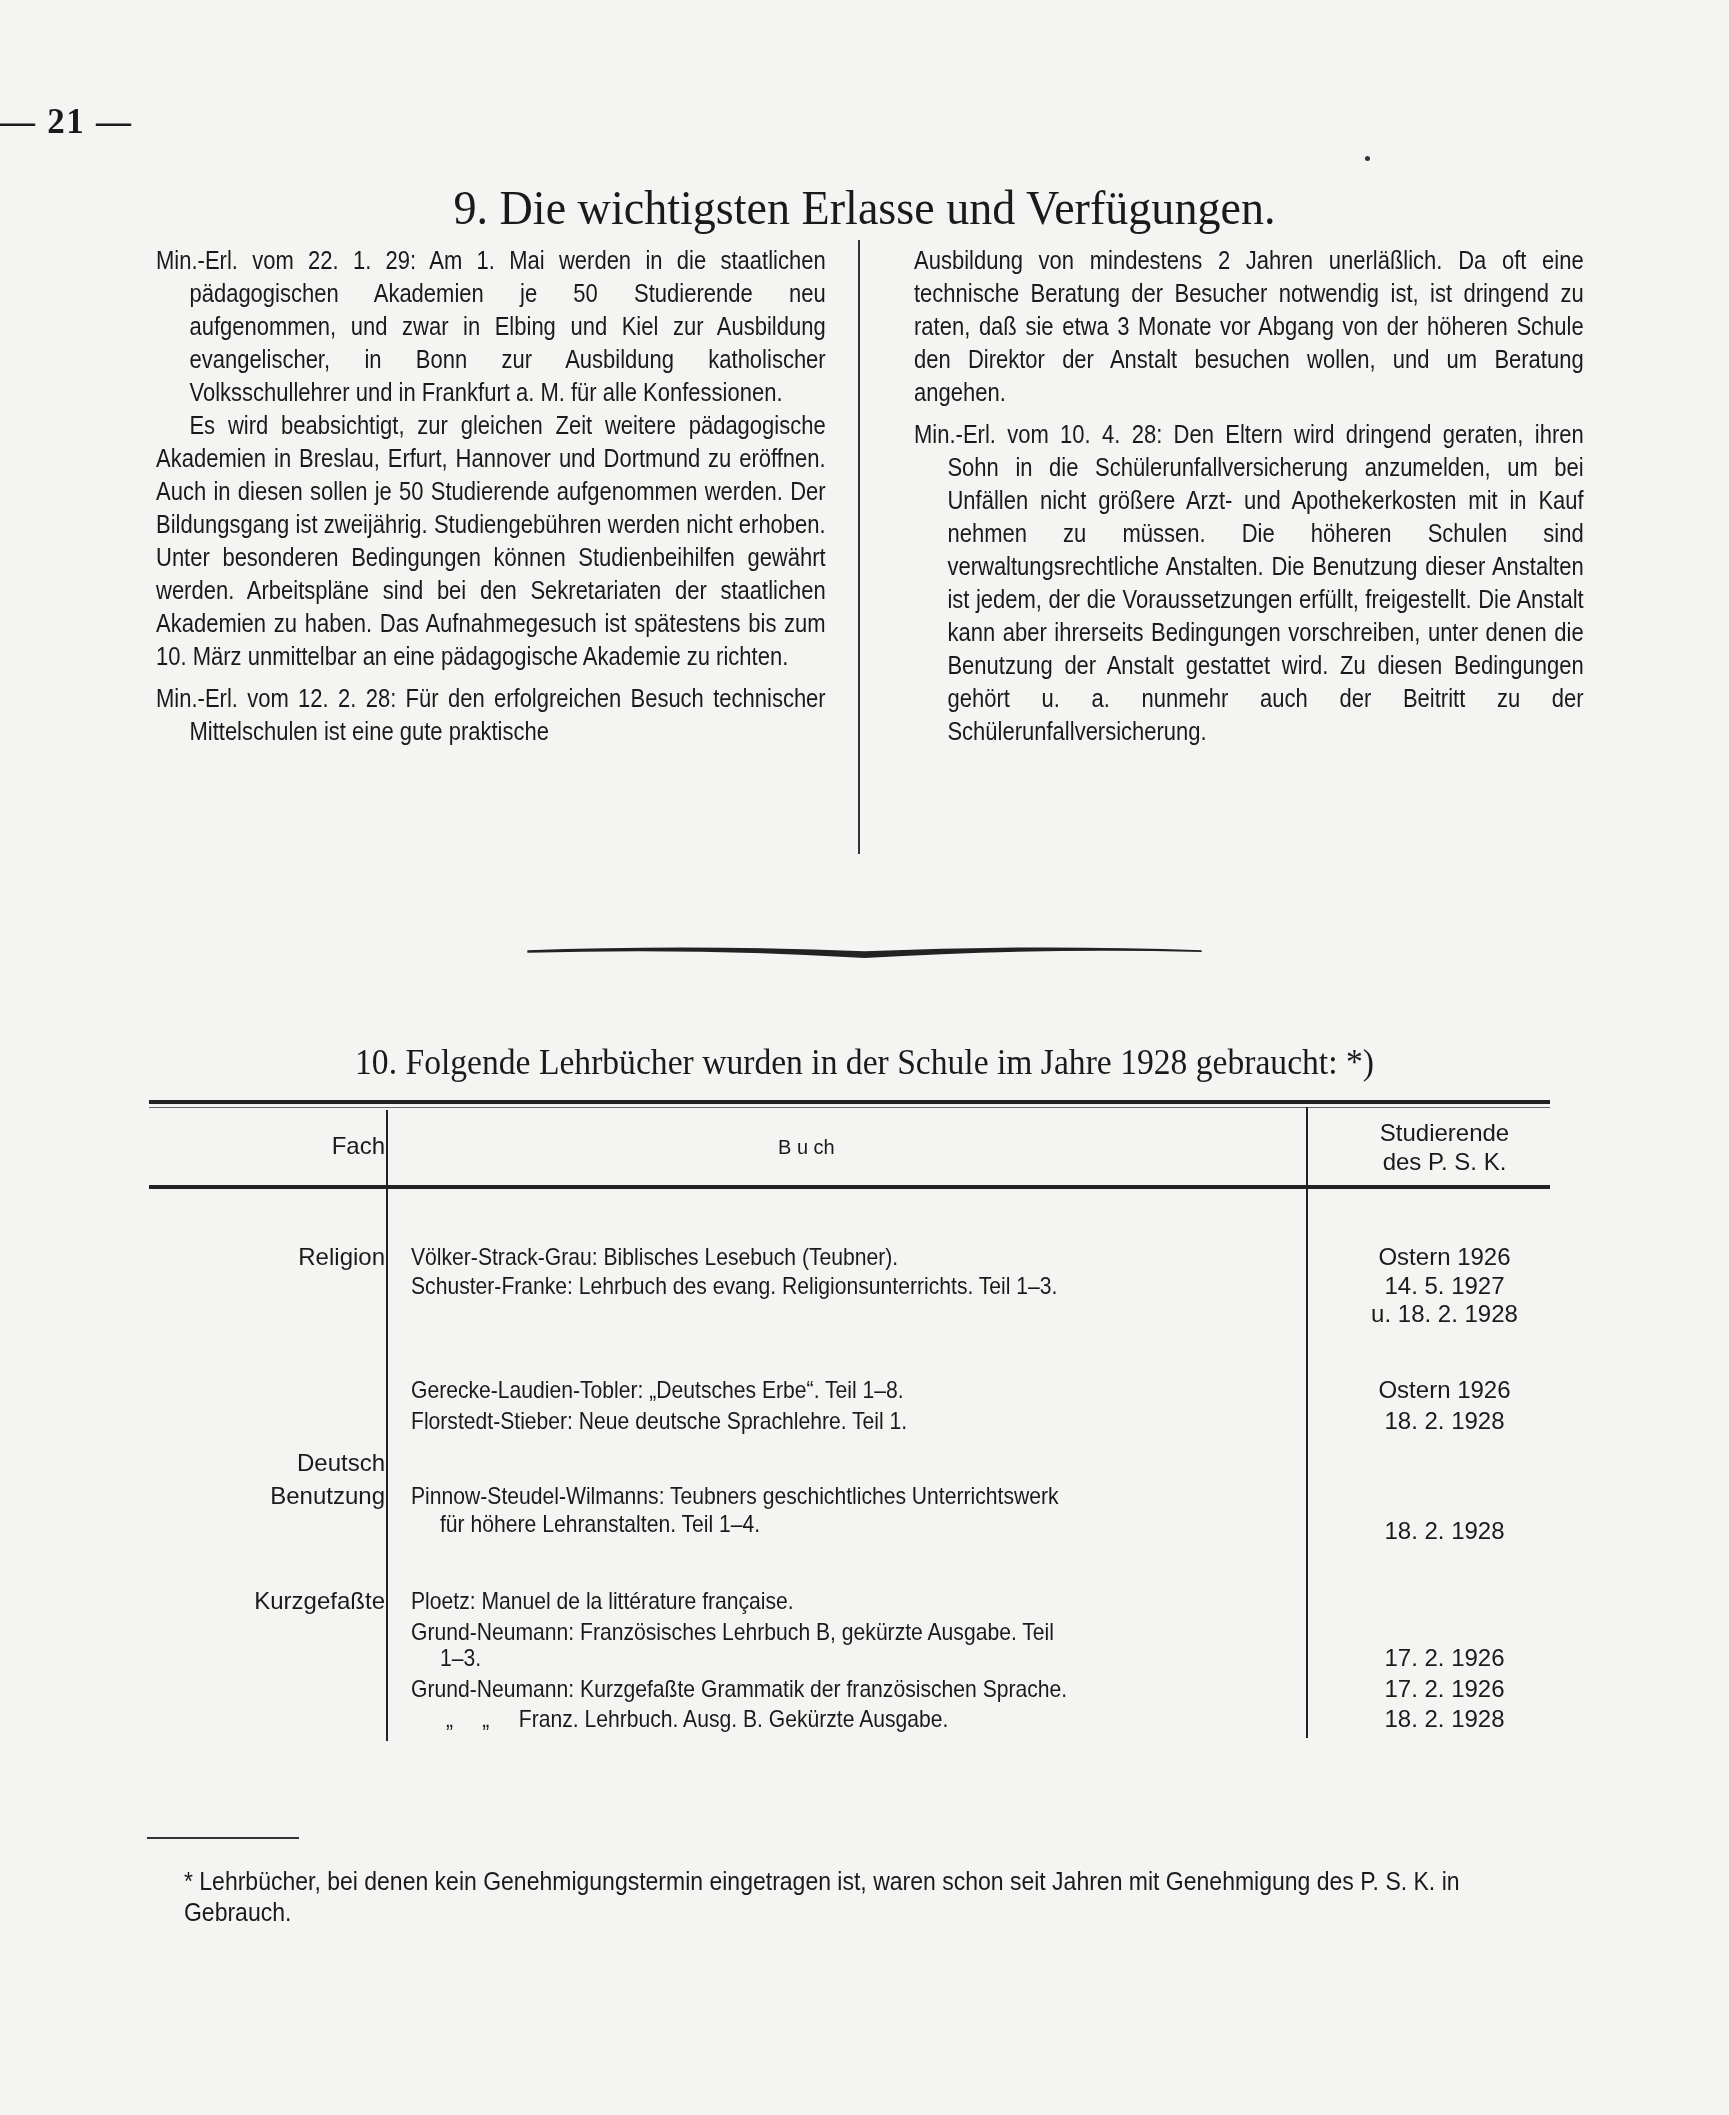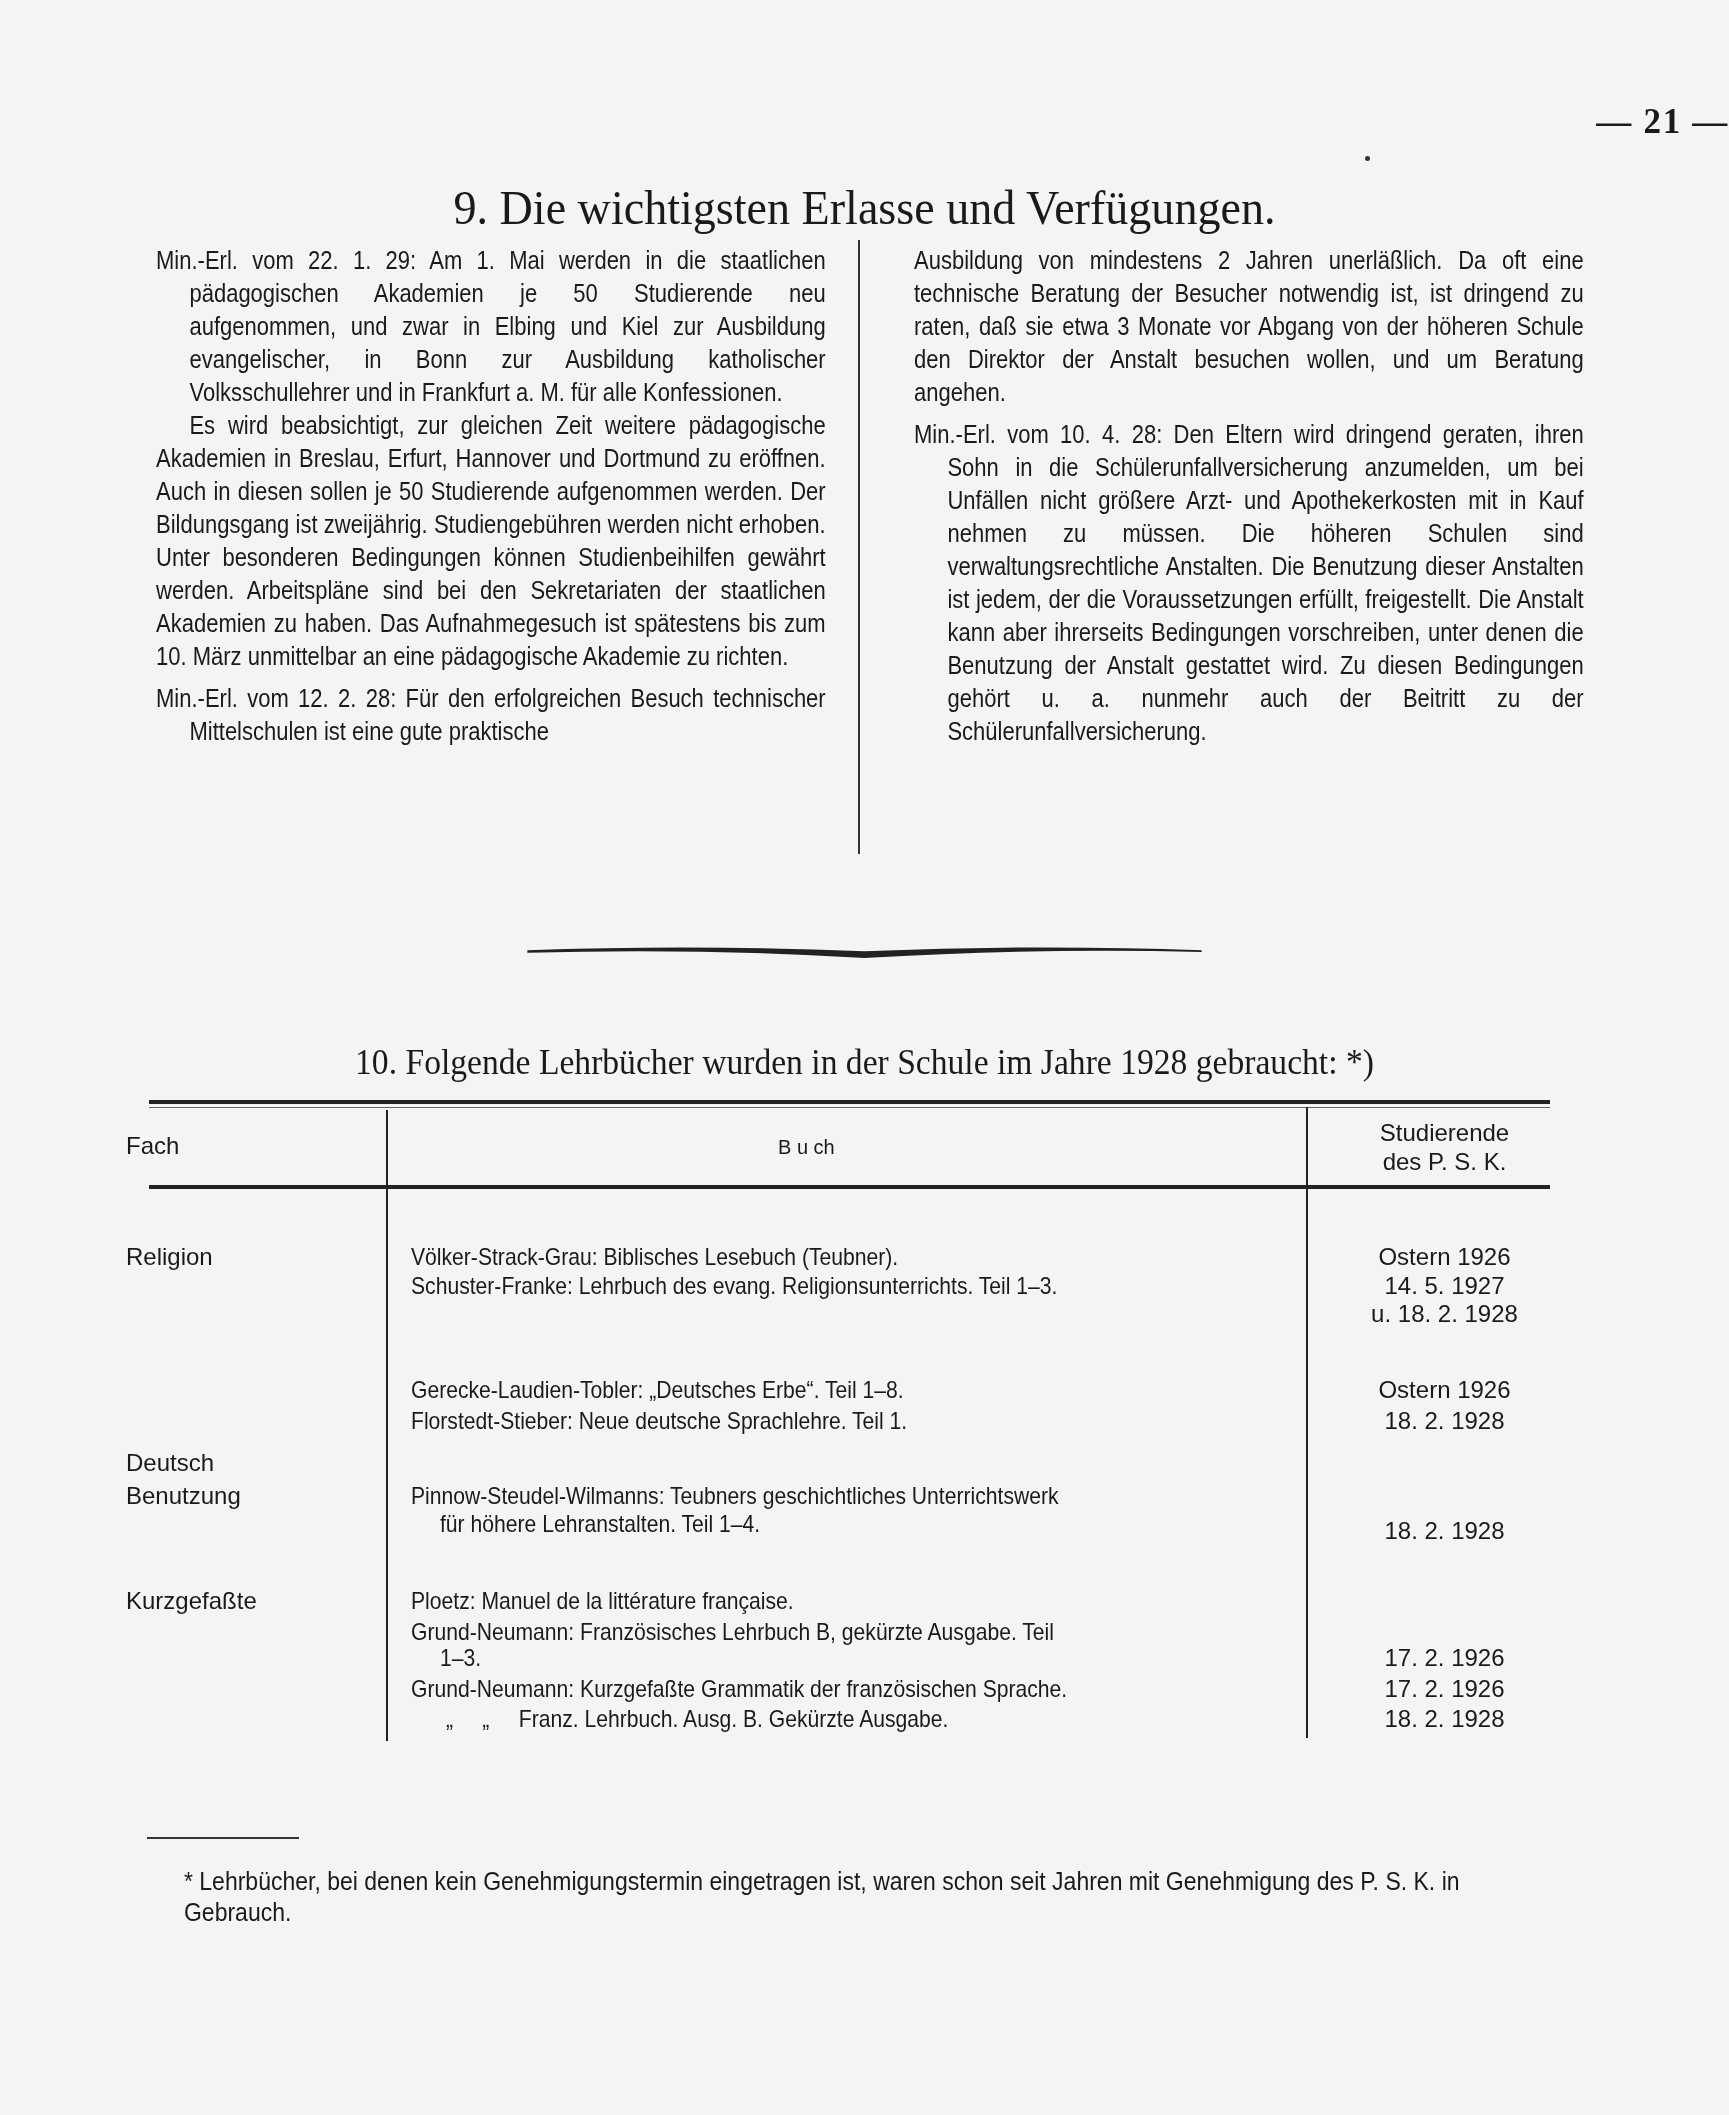--- a/index.html
+++ b/index.html
@@ -3,41 +3,41 @@
 <meta charset="utf-8">
 <style>
   html, body { margin: 0; padding: 0; }
   body {
     width: 1729px; height: 2116px; position: relative; overflow: hidden;
     background: #f4f4f2;
     font-family: "Liberation Sans Narrow", "Liberation Sans", sans-serif;
     color: #1a1a1a;
   }
   .abs { position: absolute; }
-  .pagenum { left: 0; width: 1729px; top: 102px; text-align: right;
+  .pagenum { left: 0; width: 1729px; top: 102px; text-align: left;
     font-family: "Liberation Serif", serif; font-size: 35px; font-weight: bold; letter-spacing: 1.7px; }
   .speck { left: 1365px; top: 156px; width: 5.2px; height: 5.2px; border-radius: 50%; background: #333; }
   .h9 { left: 0; width: 1729px; top: 180px; text-align: center;
     font-family: "Liberation Serif", serif; font-size: 48px; transform: scaleX(0.96); }
   .col { font-size: 25px; line-height: 33px; transform-origin: left top; transform: scaleX(0.88); }
   .col p { margin: 0; text-align: justify; text-align-last: left; }
   .col p.hang { padding-left: 38px; text-indent: -38px; }
   .col p.ind { text-indent: 38px; }
   .col p.gap { margin-top: 8.6px; }
   .colL { left: 156px; top: 244px; width: 761px; }
   .colR { left: 914px; top: 244px; width: 761px; }
   .vdiv { left: 858px; top: 240px; width: 1.7px; height: 614px; background: #333; }
   .orn { left: 0; top: 939px; }
   .h10 { left: 0; width: 1729px; top: 1043px; text-align: center;
     font-family: "Liberation Serif", serif; font-size: 35px; transform: scaleX(0.96); }
   .rule { left: 149px; width: 1401px; height: 3.5px; background: #222; }
   .rule2 { left: 149px; width: 1401px; height: 0.9px; background: #666; }
   .tcell { font-size: 24px; line-height: 29px; }
   .vline { width: 1.7px; background: #222; }
-  .fach { width: 259px; text-align: left; left: 126px; }
+  .fach { width: 259px; text-align: right; left: 126px; }
   .buch { left: 411px; width: 899px; }
   .gen { left: 1332px; width: 225px; text-align: center; }
   .book { position: absolute; white-space: nowrap; transform-origin: left top; transform: scaleX(0.88); }
   .date { position: absolute; white-space: nowrap; width: 225px; text-align: center; }
   .foot { left: 149px; top: 1866px; font-size: 25px; line-height: 31px; width: 1453px;
     transform-origin: left top; transform: scaleX(0.92); }
   .foot p { margin: 0; padding-left: 38px; text-indent: 0px; }
 </style>
 </head>
 <body>

